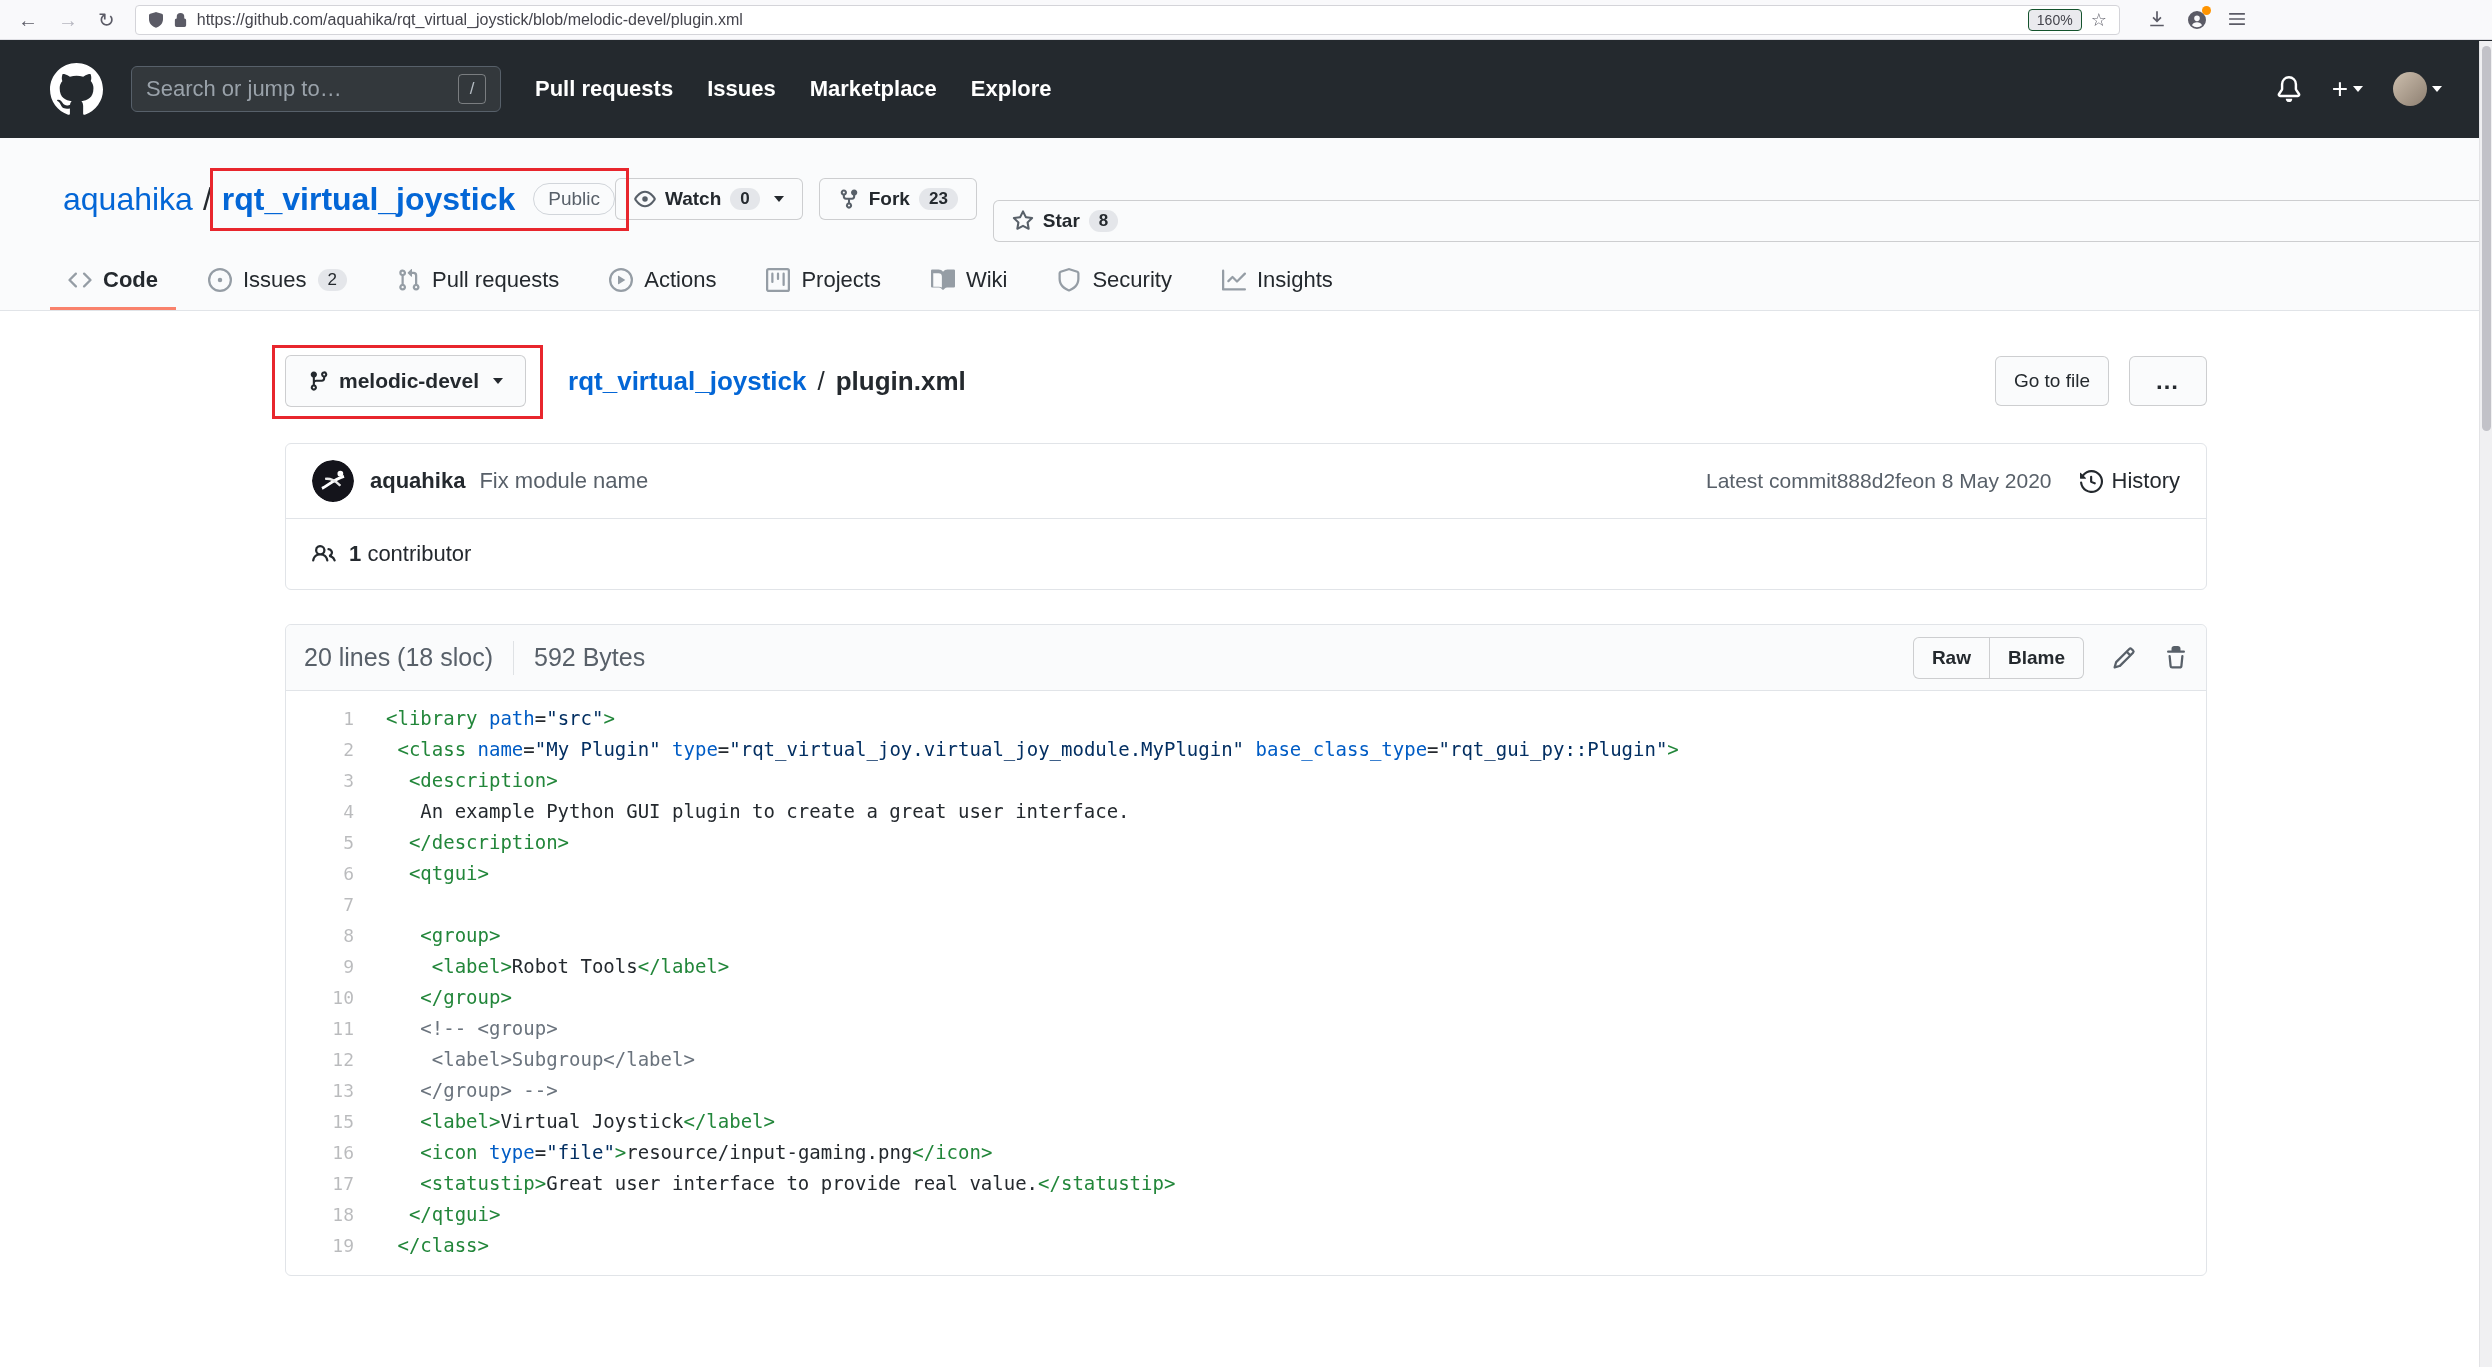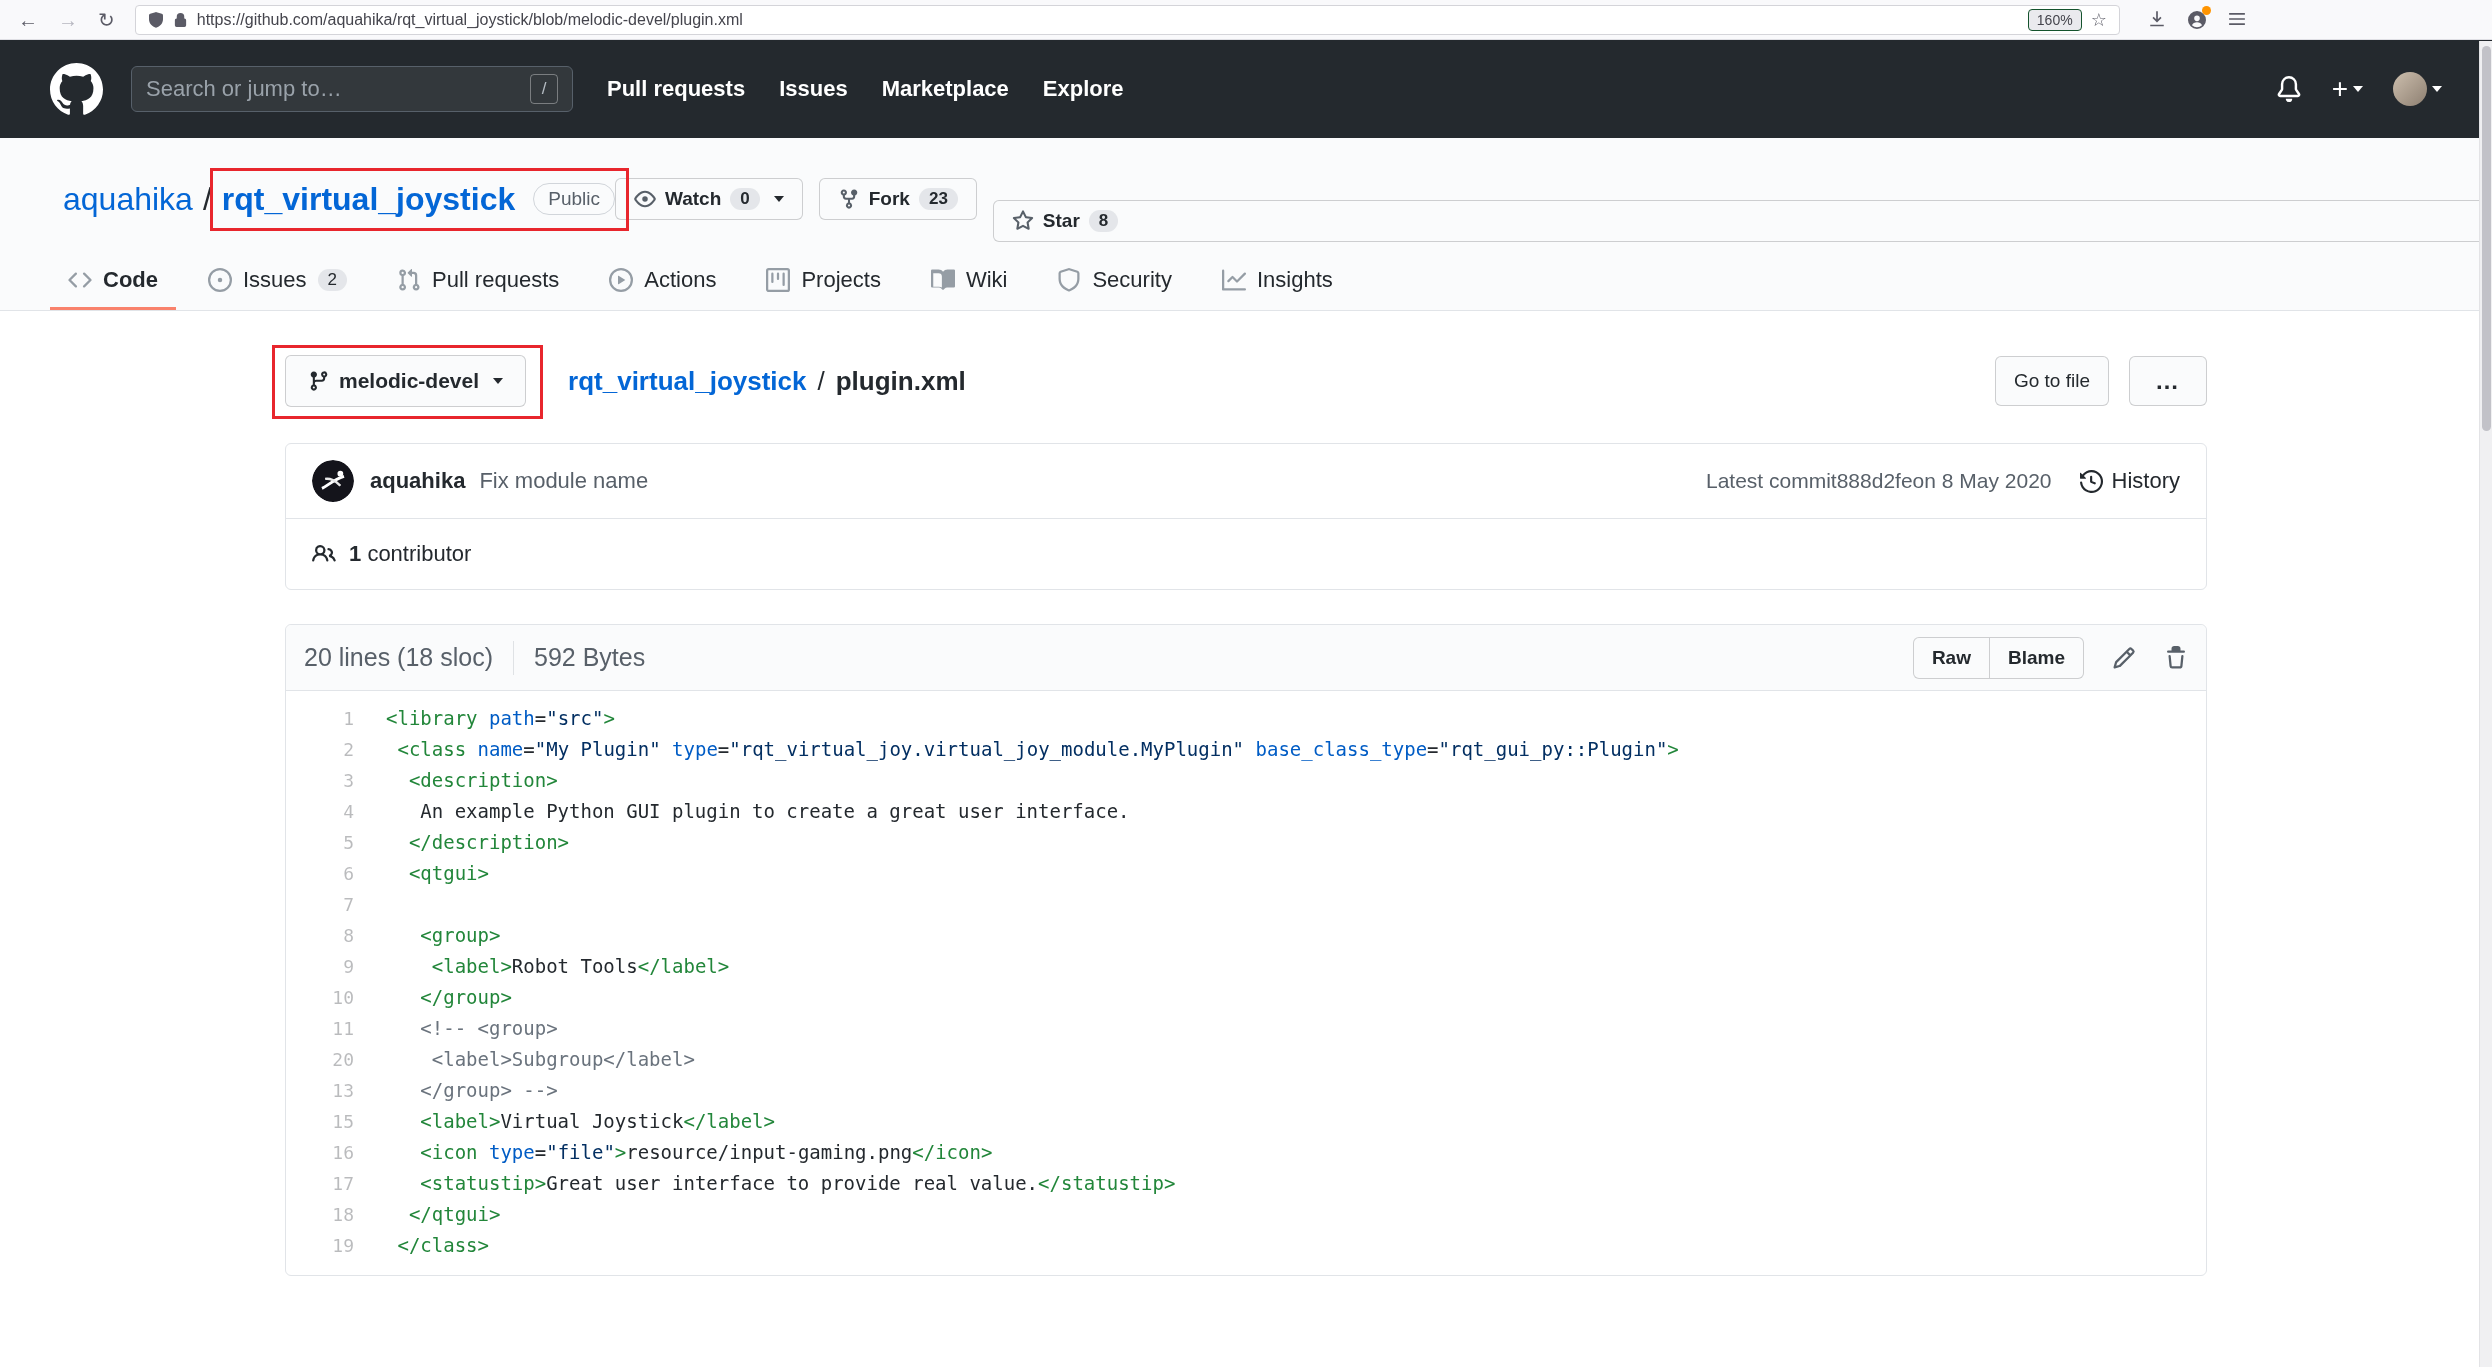--- a/index.html
+++ b/index.html
@@ -17,21 +17,21 @@
   .url-text{font-size:16px;color:#45454d;white-space:nowrap;overflow:hidden}
   .zoom-pill{margin-left:auto;font-size:14px;color:#45454d;background:#eaeaee;border:1px solid #14532d;border-radius:4px;padding:1px 8px;line-height:18px}
   .star-glyph{font-size:18px;color:#5b5b66;line-height:1}
   .browser-right{display:flex;align-items:center;gap:22px;margin-left:8px;color:#5b5b66}
   .acct-wrap{position:relative;display:inline-block}
   .notif-dot{position:absolute;top:-4px;right:-5px;width:9px;height:9px;border-radius:50%;background:#ff9400}
 
   
   .gh-header{height:98px;background:#24292e;display:flex;align-items:center;padding:0 50px;gap:28px}
   .gh-logo{color:#fff}
-  .gh-search{width:442px;height:46px;border:1px solid #57606a;border-radius:6px;background:rgba(255,255,255,0.07);display:flex;align-items:center;padding:0 14px;}
+  .gh-search{width:370px;height:46px;border:1px solid #57606a;border-radius:6px;background:rgba(255,255,255,0.07);display:flex;align-items:center;padding:0 14px;}
   .gh-search input{flex:1;border:none;outline:none;background:transparent;color:#e6e9ec;font-size:22px;font-family:inherit;min-width:0}
   .gh-search input::placeholder{color:#9aa2aa}
   .slash-key{flex:none;width:28px;height:30px;border:1px solid rgba(255,255,255,0.35);border-radius:4px;color:#b5bcc3;font-size:17px;display:flex;align-items:center;justify-content:center}
   .gh-nav{display:flex;gap:34px;margin-left:6px}
   .gh-nav .gh-link{color:#fff;font-size:22px;font-weight:700;cursor:pointer;white-space:nowrap}
   .gh-right{margin-left:auto;display:flex;align-items:center;gap:30px;color:#fff}
   .plus{display:flex;align-items:center;font-size:28px;font-weight:400}
   .caret{display:inline-block;width:0;height:0;border-left:6px solid transparent;border-right:6px solid transparent;border-top:7px solid currentColor;margin-left:7px;vertical-align:middle}
   .caret.sm{border-left-width:5px;border-right-width:5px;border-top-width:6px;margin-left:5px}
   .avatar-sm{width:34px;height:34px;border-radius:50%;background:linear-gradient(135deg,#cdbfae,#8d7f71);display:inline-block;vertical-align:middle}
@@ -382,21 +382,21 @@
         </div>
         <div class="code-line">
           <div class="ln">10</div>
           <div class="lc"><span class="tk-txt">   </span><span class="tk-tag">&lt;/group&gt;</span></div>
         </div>
         <div class="code-line">
           <div class="ln">11</div>
           <div class="lc"><span class="tk-txt">   </span><span class="tk-com">&lt;!-- &lt;group&gt;</span></div>
         </div>
         <div class="code-line">
-          <div class="ln">20</div>
+          <div class="ln">12</div>
           <div class="lc"><span class="tk-txt">    </span><span class="tk-com">&lt;label&gt;Subgroup&lt;/label&gt;</span></div>
         </div>
         <div class="code-line">
           <div class="ln">13</div>
           <div class="lc"><span class="tk-txt">   </span><span class="tk-com">&lt;/group&gt; --&gt;</span></div>
         </div>
         <div class="code-line">
           <div class="ln">15</div>
           <div class="lc"><span class="tk-txt">   </span><span class="tk-tag">&lt;label&gt;</span><span class="tk-txt">Virtual Joystick</span><span class="tk-tag">&lt;/label&gt;</span></div>
         </div>

